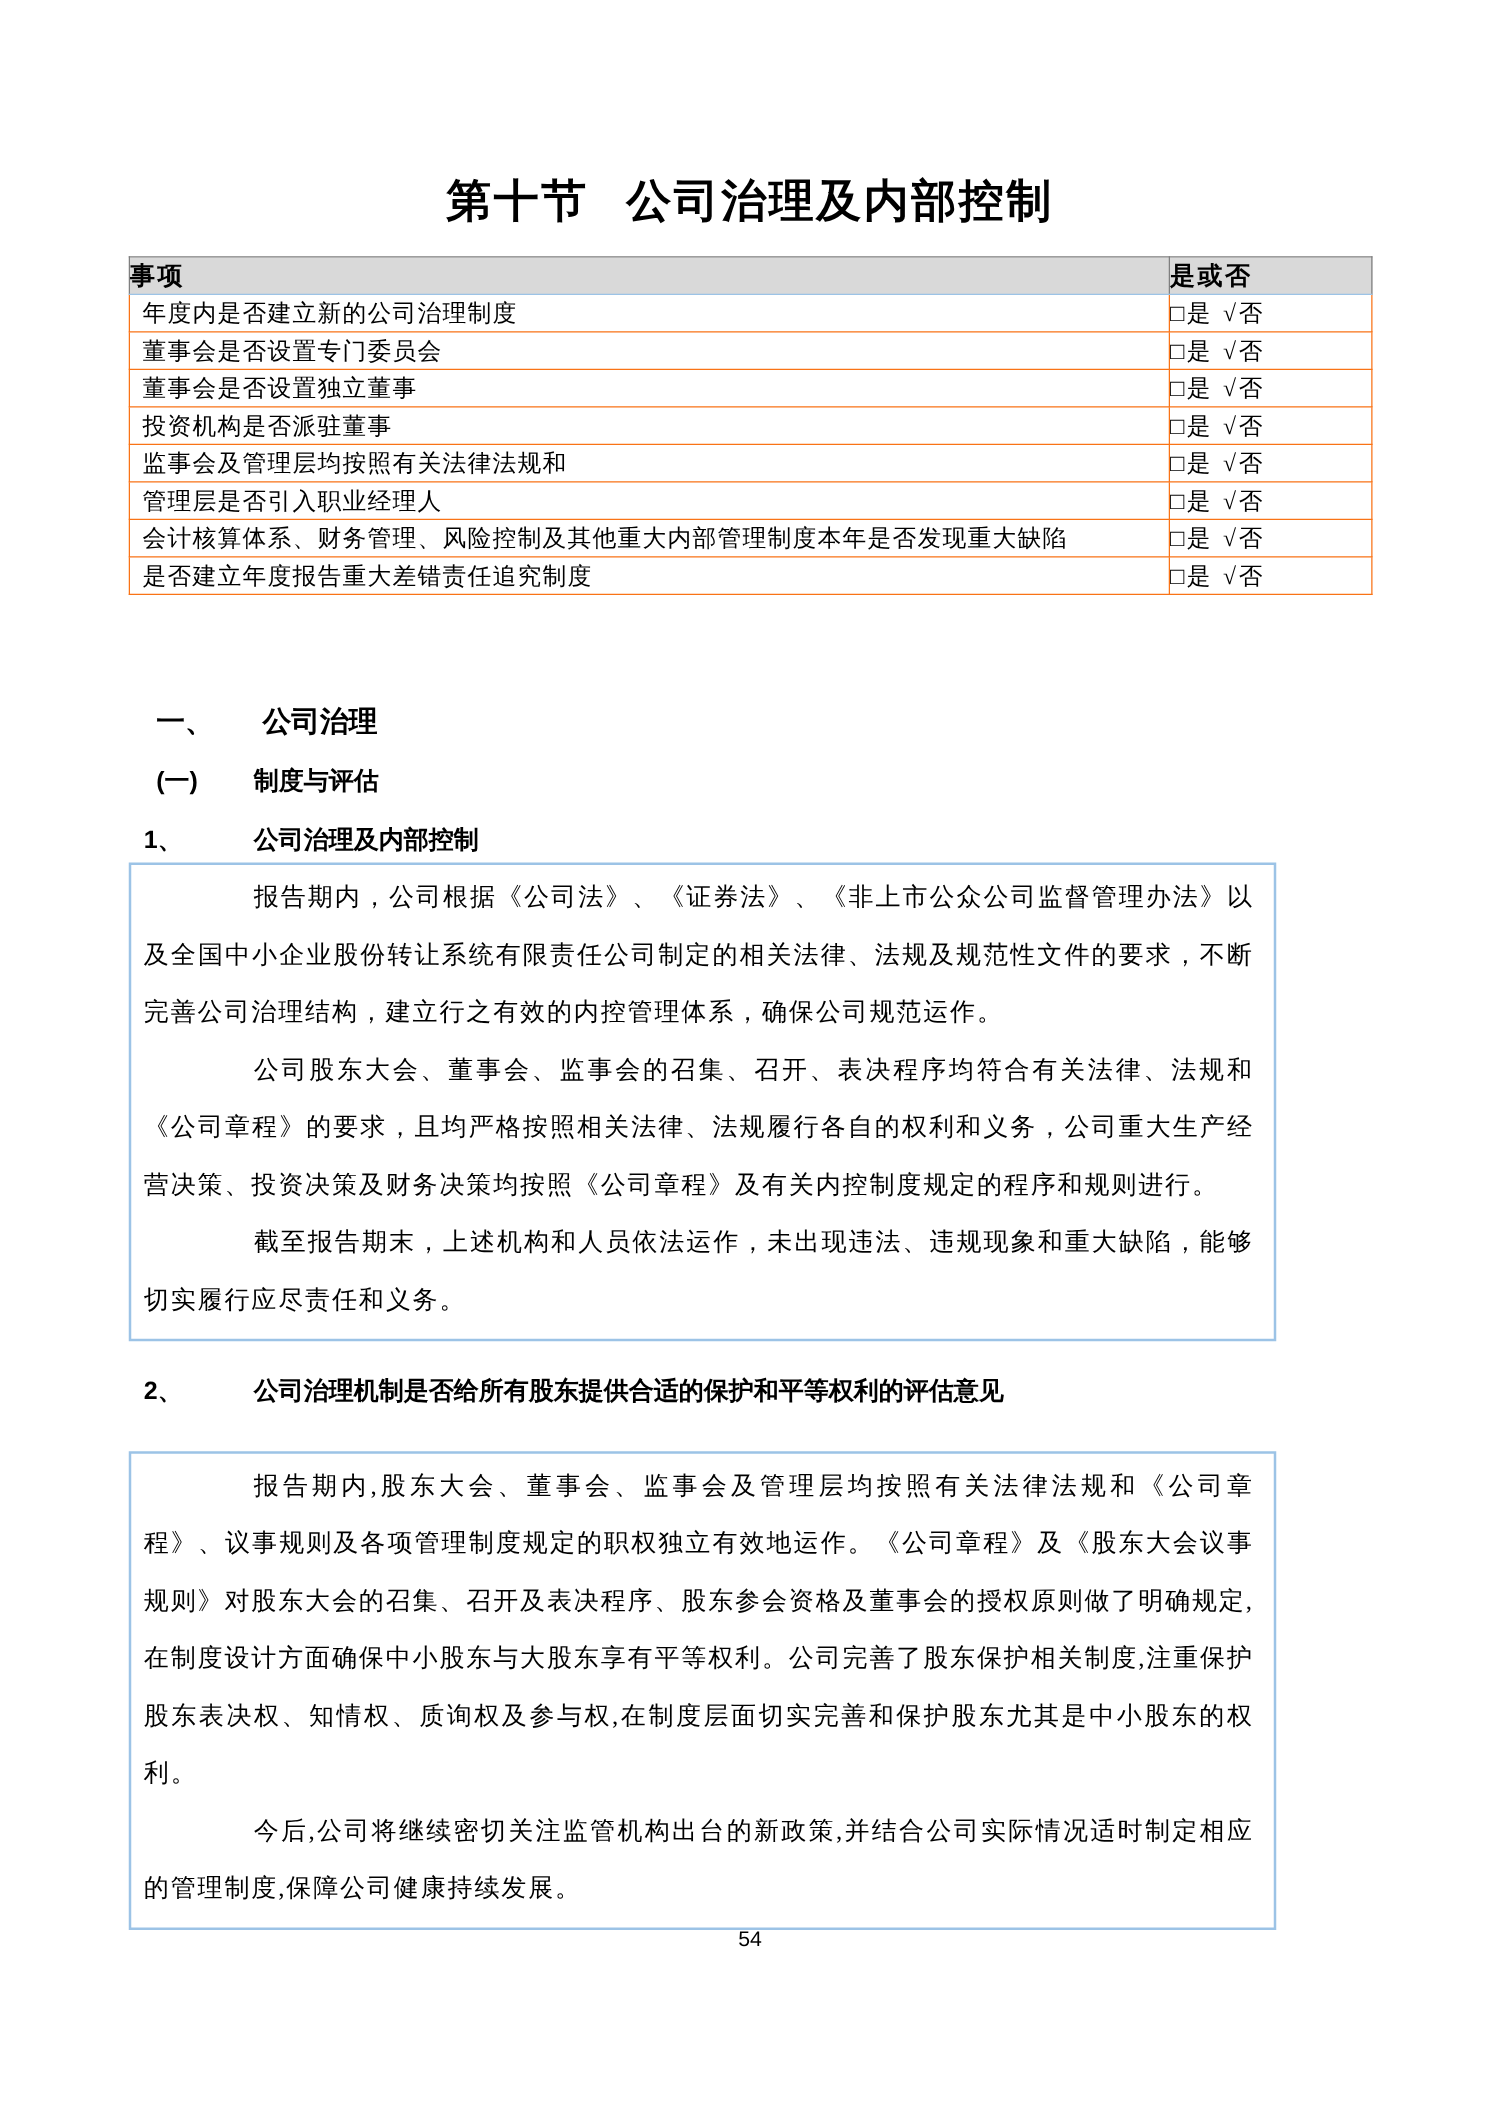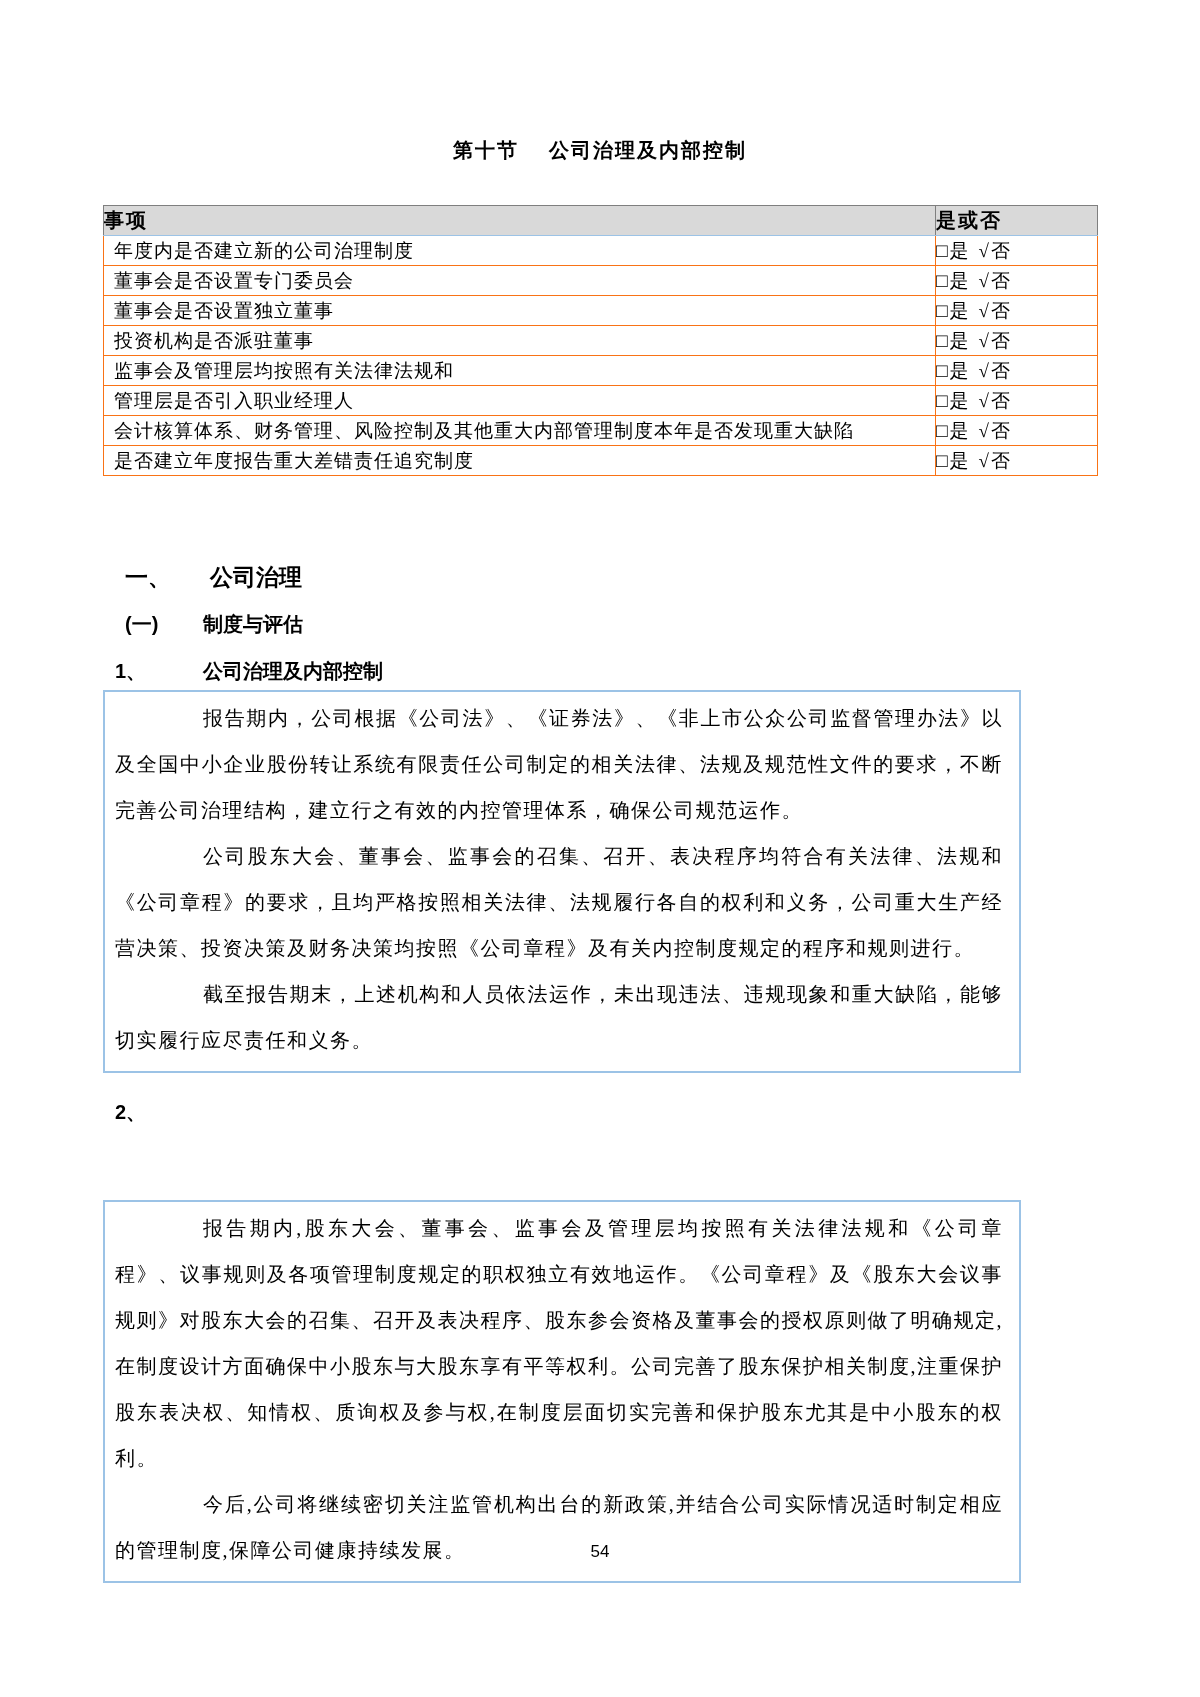--- a/index.html
+++ b/index.html
@@ -9,21 +9,21 @@
     background:#ffffff;
     font-family:"Liberation Serif",serif;
     color:#000;
     overflow:hidden;
   }
   
   .doc-title{
     position:absolute;top:137px;left:0;width:100%;
     display:flex;justify-content:center;gap:30px;
     font-family:"Liberation Sans",sans-serif;
-    font-weight:bold;font-size:20px;letter-spacing:2px;
+    font-weight:bold;font-size:36px;letter-spacing:2px;
   }
   
   .gov-table{
     position:absolute;top:205px;left:103px;width:994px;
     border-collapse:collapse;table-layout:fixed;
     font-size:19px;
   }
   .gov-table col.c-item{width:832px;}
   .gov-table col.c-answer{width:162px;}
   .gov-table th{
@@ -58,21 +58,21 @@
   
   .text-box{
     position:absolute;left:103px;width:918px;box-sizing:border-box;
     border:2px solid #9CC3E6;background:#ffffff;
     padding:3px 16px 8px 10px;
     font-size:20px;line-height:46px;letter-spacing:1.5px;
     text-align:justify;
   }
   .text-box p{margin:0;text-indent:88px;}
   .box-1{top:690px;min-height:378px;}
-  .box-2{top:1200px;min-height:325px;}
+  .box-2{top:1161px;min-height:325px;}
   
   .page-number{
     position:absolute;top:1542px;left:0;width:100%;
     text-align:center;font-family:"Liberation Sans",sans-serif;
     font-size:17px;
   }
 </style>
 </head>
 <body>
 
@@ -146,20 +146,21 @@
   </div>
 
   <div class="text-box box-1" id="box1">
       <p>报告期内，公司根据《公司法》、《证券法》、《非上市公众公司监督管理办法》以及全国中小企业股份转让系统有限责任公司制定的相关法律、法规及规范性文件的要求，不断完善公司治理结构，建立行之有效的内控管理体系，确保公司规范运作。</p>
       <p>公司股东大会、董事会、监事会的召集、召开、表决程序均符合有关法律、法规和《公司章程》的要求，且均严格按照相关法律、法规履行各自的权利和义务，公司重大生产经营决策、投资决策及财务决策均按照《公司章程》及有关内控制度规定的程序和规则进行。</p>
       <p>截至报告期末，上述机构和人员依法运作，未出现违法、违规现象和重大缺陷，能够切实履行应尽责任和义务。</p>
     </div>
 
   <div class="heading h-l3 h-item2">
     <span class="h-num">2、</span>
+    <span class="h-text">公司治理机制是否给所有股东提供合适的保护和平等权利的评估意见</span>
   </div>
 
   <div class="text-box box-2" id="box2">
       <p>报告期内,股东大会、董事会、监事会及管理层均按照有关法律法规和《公司章程》、议事规则及各项管理制度规定的职权独立有效地运作。《公司章程》及《股东大会议事规则》对股东大会的召集、召开及表决程序、股东参会资格及董事会的授权原则做了明确规定,在制度设计方面确保中小股东与大股东享有平等权利。公司完善了股东保护相关制度,注重保护股东表决权、知情权、质询权及参与权,在制度层面切实完善和保护股东尤其是中小股东的权利。</p>
       <p>今后,公司将继续密切关注监管机构出台的新政策,并结合公司实际情况适时制定相应的管理制度,保障公司健康持续发展。</p>
     </div>
 
   <div class="page-number">54</div>
 
 </div>

